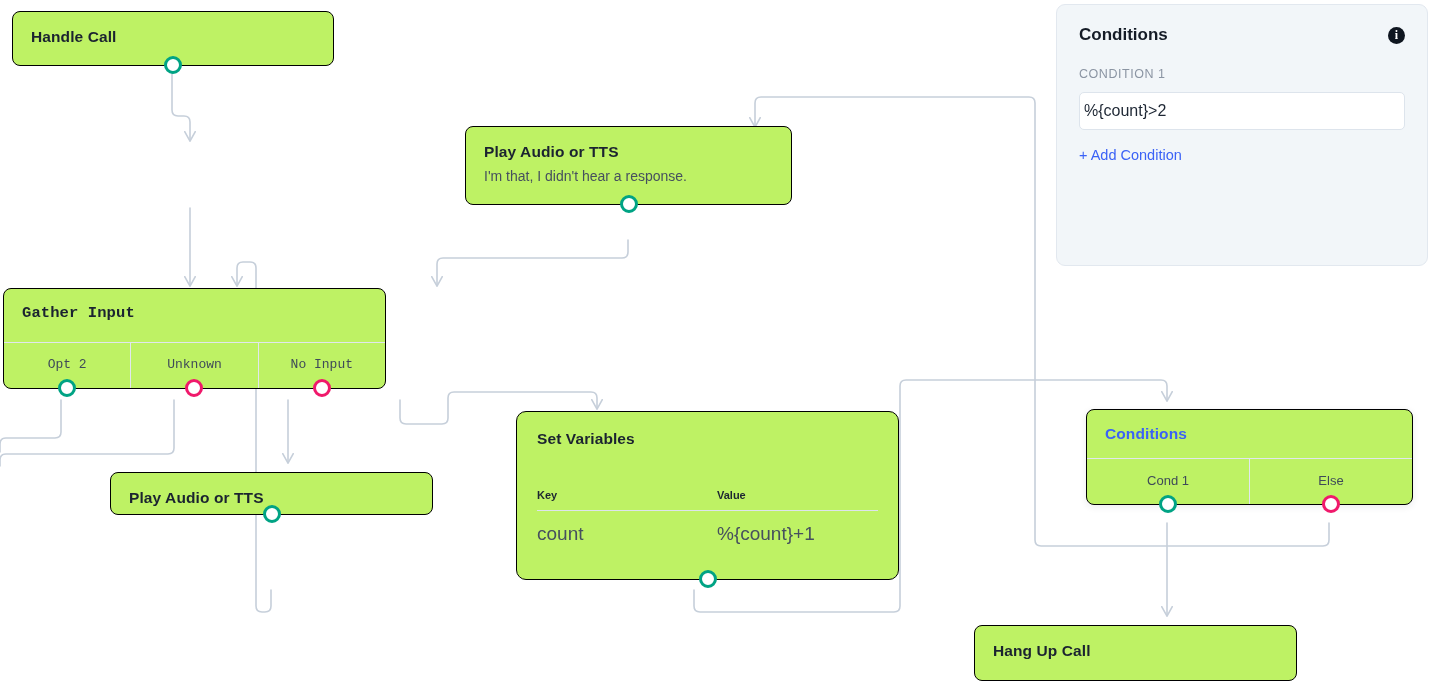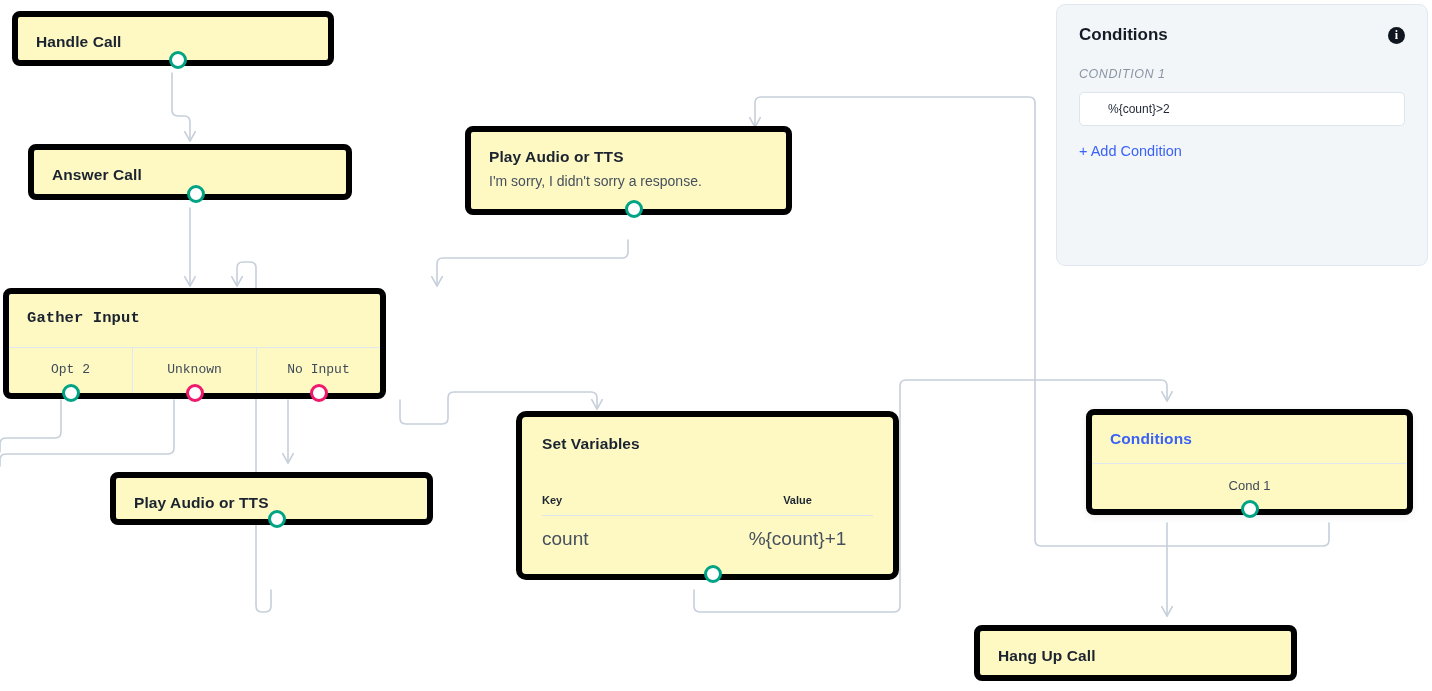--- a/index.html
+++ b/index.html
@@ -19,22 +19,22 @@
   }
   #edges {
     position: absolute;
     left: 0; top: 0;
     width: 1432px; height: 691px;
     pointer-events: none;
     z-index: 1;
   }
   .node {
     position: absolute;
-    background: #fef9c3;
-    border: 6px solid #000000;
+    background: #bef264;
+    border: 1px solid #000000;
     border-radius: 8px;
     z-index: 2;
   }
   .node-title {
     font-size: 15.5px;
     font-weight: bold;
     color: #1b2330;
     letter-spacing: .1px;
     padding: 16px 18px 14px 18px;
     line-height: 1.1;
@@ -117,30 +117,29 @@
     align-items: center;
     justify-content: center;
     line-height: 1;
     cursor: pointer;
   }
   .panel-label {
     font-size: 12.5px;
     color: #8b95a3;
     letter-spacing: .55px;
     padding: 18px 22px 0 22px;
-    font-style: italic;
   }
   .panel-input {
     margin: 11px 22px 0 22px;
     background: #ffffff;
     border: 1px solid #dde4ec;
     border-radius: 5px;
-    font-size: 12px;
+    font-size: 16px;
     color: #1e2734;
-    padding: 9px 28px;
+    padding: 9px 4px;
     font-family: "Liberation Sans", sans-serif;
     width: calc(100% - 44px);
     outline: none;
   }
   .panel-link {
     display: inline-block;
     font-size: 14.5px;
     color: #3b62f6;
     padding: 17px 22px 0 22px;
     cursor: pointer;
@@ -156,21 +155,21 @@
     color: #1c2531;
     margin-top: 24px;
   }
   .kv-row {
     display: flex;
     padding: 12px 20px 0 20px;
     font-size: 19px;
     color: #46505e;
   }
   .kv-c1 { width: 180px; }
-  .kv-c2 { flex: 1; text-align: center; }
+  .kv-c2 { flex: 1; }
   .kv-rule {
     margin: 9px 20px 0 20px;
     border-top: 1px solid #dde4ec;
   }
 </style>
 </head>
 <body>
 
 <div id="canvas">
 
@@ -209,24 +208,20 @@
       <path d="M 1329 523 L 1329 540 Q 1329 546 1323 546 L 1041 546 Q 1035 546 1035 540
                L 1035 103 Q 1035 97 1029 97 L 761 97 Q 755 97 755 103 L 755 126" marker-end="url(#arrow)"></path>
     </g>
   </svg>
 
   <div class="node" style="left:12px; top:11px; width:322px; height:55px;">
     <div class="node-title">Handle Call</div>
     <div class="port-bottom" style="left:151px;"></div>
   </div>
 
-  <div class="node" style="left:28px; top:144px; width:324px; height:56px;">
-    <div class="node-title">Answer Call</div>
-    <div class="port-bottom" style="left:153px;"></div>
-  </div>
 
   <div class="node" style="left:3px; top:288px; width:383px;font-family:Liberation Mono, monospace;">
     <div class="node-title" style="padding-bottom:20px;">Gather Input</div>
     <div class="ports-row node-body-sep">
       <div class="port-cell">
         <span>Opt 2</span>
         <span class="port-dot teal"></span>
       </div>
       <div class="port-cell">
         <span>Unknown</span>
@@ -234,21 +229,21 @@
       </div>
       <div class="port-cell">
         <span>No Input</span>
         <span class="port-dot pink"></span>
       </div>
     </div>
   </div>
 
   <div class="node" style="left:465px; top:126px; width:327px;">
     <div class="node-title" style="padding-bottom:8px;">Play Audio or TTS</div>
-    <div class="node-sub">I'm sorry, I didn't sorry a response.</div>
+    <div class="node-sub">I'm that, I didn't hear a response.</div>
     <div class="port-bottom" style="left:154px;"></div>
   </div>
 
   <div class="node" style="left:110px; top:472px; width:323px;">
     <div class="node-title" style="padding-bottom:8px;">Play Audio or TTS</div>
     <div class="port-bottom" style="left:152px;"></div>
   </div>
 
   <div class="node" style="left:516px; top:411px; width:383px; height:169px; border-radius:10px;">
     <div class="node-title" style="padding:18px 20px 10px 20px;">Set Variables</div>
@@ -264,20 +259,24 @@
     <div class="port-bottom" style="left:182px;"></div>
   </div>
 
   <div class="node" style="left:1086px; top:409px; width:327px; box-shadow:0 2px 7px rgba(30,45,70,.09);">
     <div class="node-title accent" style="padding:15px 18px 16px 18px;">Conditions</div>
     <div class="ports-row node-body-sep">
       <div class="port-cell">
         <span>Cond 1</span>
         <span class="port-dot teal"></span>
       </div>
+      <div class="port-cell">
+        <span>Else</span>
+        <span class="port-dot pink"></span>
+      </div>
     </div>
   </div>
 
   <div class="node" style="left:974px; top:625px; width:323px; height:56px;">
     <div class="node-title">Hang Up Call</div>
   </div>
 
   <div class="panel" style="left:1056px; top:4px; width:372px; height:262px;">
     <div class="panel-head">
       <div class="panel-title">Conditions</div>

